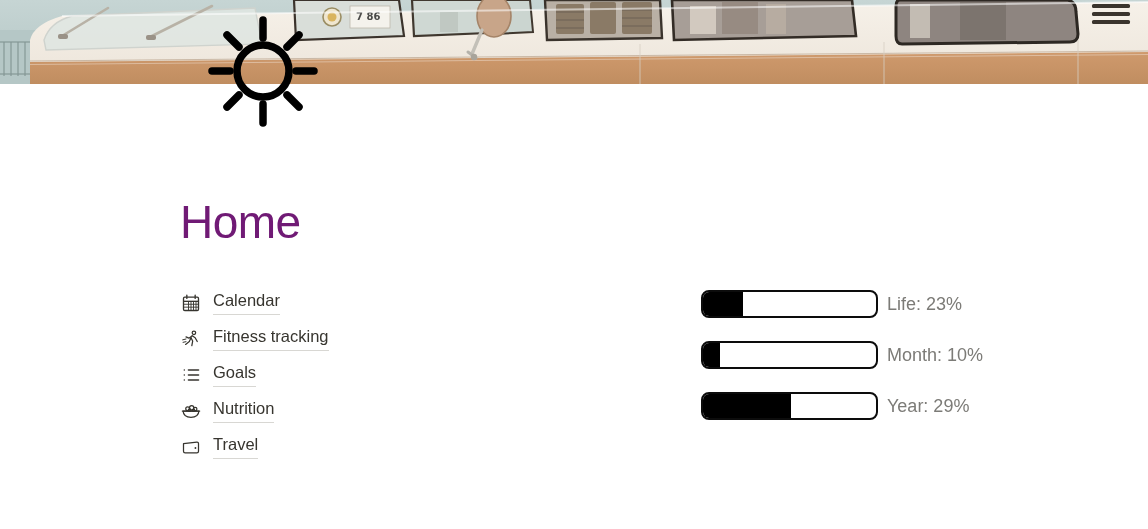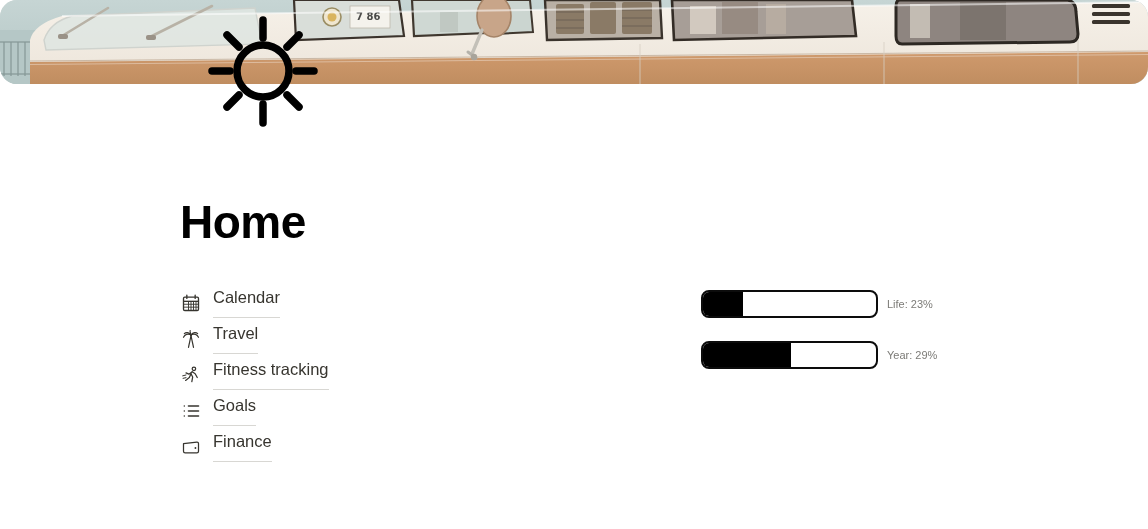--- a/index.html
+++ b/index.html
@@ -9,58 +9,57 @@
     font-family:"Liberation Sans", sans-serif;
     -webkit-font-smoothing:antialiased;
   }
 
   
   .cover {
     position:absolute; left:0; top:0;
     width:1148px; height:84px;
     overflow:hidden;
     background:#cfd8d6;
-    border-radius:17px;
   }
   .cover svg { display:block; width:1148px; height:84px; }
 
   
   .page-icon {
     position:absolute; left:204px; top:16px;
     width:118px; height:113px;
     z-index:5;
   }
   .page-icon svg { display:block; width:118px; height:113px; }
 
   
   .content { position:absolute; left:0; top:84px; width:1148px; height:445px; }
 
   .page-title {
     position:absolute; left:180px; top:115px;
-    font-size:46px; font-weight:bold; letter-spacing:-0.5px;
-    color:#000000; line-height:1;
+    font-size:46px; font-weight:normal; letter-spacing:-0.5px;
+    color:#701a75; line-height:1;
   }
 
   
   .nav-list { position:absolute; left:180px; top:205px; width:430px; }
   .nav-item {
     display:flex; align-items:center;
     height:27px; margin-bottom:9px;
     cursor:pointer;
   }
   .nav-icon {
     width:22px; height:22px; flex:0 0 22px;
     display:flex; align-items:center; justify-content:center;
     margin-right:11px;
   }
   .nav-icon svg { display:block; }
   .nav-label {
     font-size:16.5px; color:#37352f; line-height:20px;
     border-bottom:1.4px solid #d8d7d3;
-    padding-bottom:10px;
+    padding-bottom:4px;
   }
 
   
   .bars { position:absolute; left:701px; top:205px; width:400px; }
   .bar-row {
     display:flex; align-items:center;
     height:30px; margin-bottom:21px;
   }
   .bar-track {
     position:relative;
@@ -69,21 +68,21 @@
     border-radius:8px;
     background:#ffffff;
     overflow:hidden;
   }
   .bar-fill {
     position:absolute; left:0; top:0; bottom:0;
     background:#000000;
   }
   .bar-label {
     margin-left:9px;
-    font-size:11px; color:#7c7b77; line-height:20px; white-space:nowrap;
+    font-size:18px; color:#7c7b77; line-height:20px; white-space:nowrap;
   }
 </style>
 </head>
 <body>
 
 <div class="cover">
   <svg viewBox="0 0 1148 84" preserveAspectRatio="none">
     <defs>
       <linearGradient id="bodyGrad" x1="0" y1="0" x2="0" y2="1">
         <stop offset="0%" stop-color="#f6f1e9"></stop>
@@ -238,35 +237,20 @@
             <line x1="15" y1="10" x2="15" y2="21"></line>
             <line x1="18" y1="10" x2="18" y2="21"></line>
             <line x1="3" y1="13.5" x2="21" y2="13.5"></line>
             <line x1="3" y1="17" x2="21" y2="17"></line>
           </g>
         </svg>
       </span>
       <span class="nav-label">Calendar</span>
     </div>
 
-    <div class="nav-item">
-      <span class="nav-icon">
-        <svg width="20" height="20" viewBox="0 0 24 24" fill="none" stroke="#37352f" stroke-width="1.4" stroke-linecap="round">
-          <path d="M12 8 C11 13 10 17 9 22"></path>
-          <path d="M12 8 C13 13 14 17 15 22"></path>
-          <path d="M12 7 C8 5 4.5 6.5 3 10"></path>
-          <path d="M12 7 C16 5 19.5 6.5 21 10"></path>
-          <path d="M12 7 C9.5 4 6 3.5 4 5.5"></path>
-          <path d="M12 7 C14.5 4 18 3.5 20 5.5"></path>
-          <path d="M12 7 C11 4 10.5 2.5 11 1.8"></path>
-          <circle cx="12" cy="7.2" r="1.1" fill="#37352f" stroke="none"></circle>
-        </svg>
-      </span>
-      <span class="nav-label">Travel</span>
-    </div>
 
     <div class="nav-item">
       <span class="nav-icon">
         <svg width="20" height="20" viewBox="0 0 24 24" fill="none" stroke="#37352f" stroke-width="1.5" stroke-linecap="round" stroke-linejoin="round">
           <circle cx="15.5" cy="4.6" r="2.1"></circle>
           <path d="M13.5 8.2 L9.5 11 L6 9.5"></path>
           <path d="M13.5 8.2 L17 10.5 L19.5 15"></path>
           <path d="M12 10.5 L10 15 L5.5 18.5"></path>
           <path d="M12 10.5 L14 14.5 L13 20"></path>
           <path d="M2 13 L6 12" stroke-width="1.2"></path>
@@ -283,43 +267,63 @@
           <line x1="9" y1="12" x2="21" y2="12"></line>
           <line x1="9" y1="18" x2="21" y2="18"></line>
           <circle cx="4" cy="6" r="0.9" fill="#37352f" stroke="none"></circle>
           <circle cx="4" cy="12" r="0.9" fill="#37352f" stroke="none"></circle>
           <circle cx="4" cy="18" r="0.9" fill="#37352f" stroke="none"></circle>
         </svg>
       </span>
       <span class="nav-label">Goals</span>
     </div>
 
+    <div class="nav-item">
+      <span class="nav-icon">
+        <svg width="20" height="20" viewBox="0 0 24 24" fill="none" stroke="#37352f" stroke-width="1.5" stroke-linejoin="round">
+          <path d="M2.5 12 L21.5 12 Q21 19.5 12 19.5 Q3 19.5 2.5 12 Z"></path>
+          <line x1="1.6" y1="12" x2="22.4" y2="12" stroke-linecap="round"></line>
+          <circle cx="8" cy="9.2" r="2.3"></circle>
+          <circle cx="12.8" cy="8.2" r="2.6"></circle>
+          <circle cx="17" cy="9.6" r="2.1"></circle>
+          <circle cx="10.4" cy="10.9" r="1.6"></circle>
+          <circle cx="15" cy="11" r="1.4"></circle>
+        </svg>
+      </span>
+      <span class="nav-label">Nutrition</span>
+    </div>
 
     <div class="nav-item">
       <span class="nav-icon">
         <svg width="20" height="20" viewBox="0 0 24 24" fill="none" stroke="#37352f" stroke-width="1.5" stroke-linejoin="round">
           <path d="M3 8 L19 6.2 Q21 6 21 8 L21 17 Q21 19 19 19 L5 19 Q3 19 3 17 Z"></path>
           <circle cx="17.3" cy="13.2" r="1.1" fill="#37352f" stroke="none"></circle>
         </svg>
       </span>
-      <span class="nav-label">Finance</span>
+      <span class="nav-label">Travel</span>
     </div>
 
   </div>
 
   <div class="bars">
 
     <div class="bar-row">
       <div class="bar-track">
         <div class="bar-fill" style="width: 23%;"></div>
       </div>
       <span class="bar-label">Life: 23%</span>
     </div>
 
 
+    <div class="bar-row">
+      <div class="bar-track">
+        <div class="bar-fill" style="width: 10%;"></div>
+      </div>
+      <span class="bar-label">Month: 10%</span>
+    </div>
 
     <div class="bar-row">
       <div class="bar-track">
         <div class="bar-fill" style="width: 51%;"></div>
       </div>
       <span class="bar-label">Year: 29%</span>
     </div>
 
   </div>
 </div>

